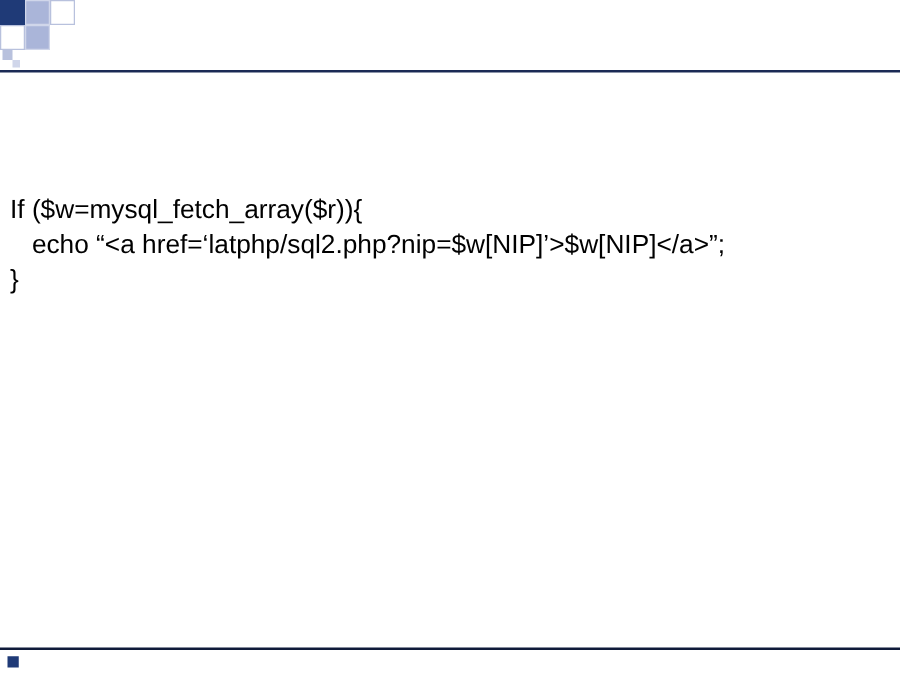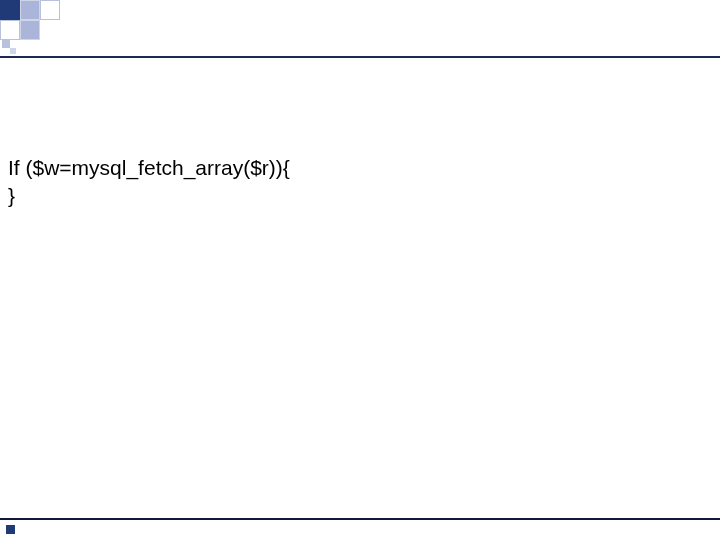--- a/index.html
+++ b/index.html
@@ -38,19 +38,20 @@
     <div class="sq mid"></div>
     <div class="sq row2a"></div>
     <div class="sq row2b"></div>
     <div class="sq sm1"></div>
     <div class="sq sm2"></div>
   </div>
   <div class="toprule"></div>
 
   <div class="codeblock">
     <div class="line">If ($w=mysql_fetch_array($r)){</div>
+    <div class="line">   echo “&lt;a href=‘latphp/sql2.php?nip=$w[NIP]’&gt;$w[NIP]&lt;/a&gt;”;</div>
     <div class="line">}</div>
   </div>
 
   <div class="bottomrule"></div>
   <div class="sq bsm"></div>
 
 </div>
 
 </body></html>

